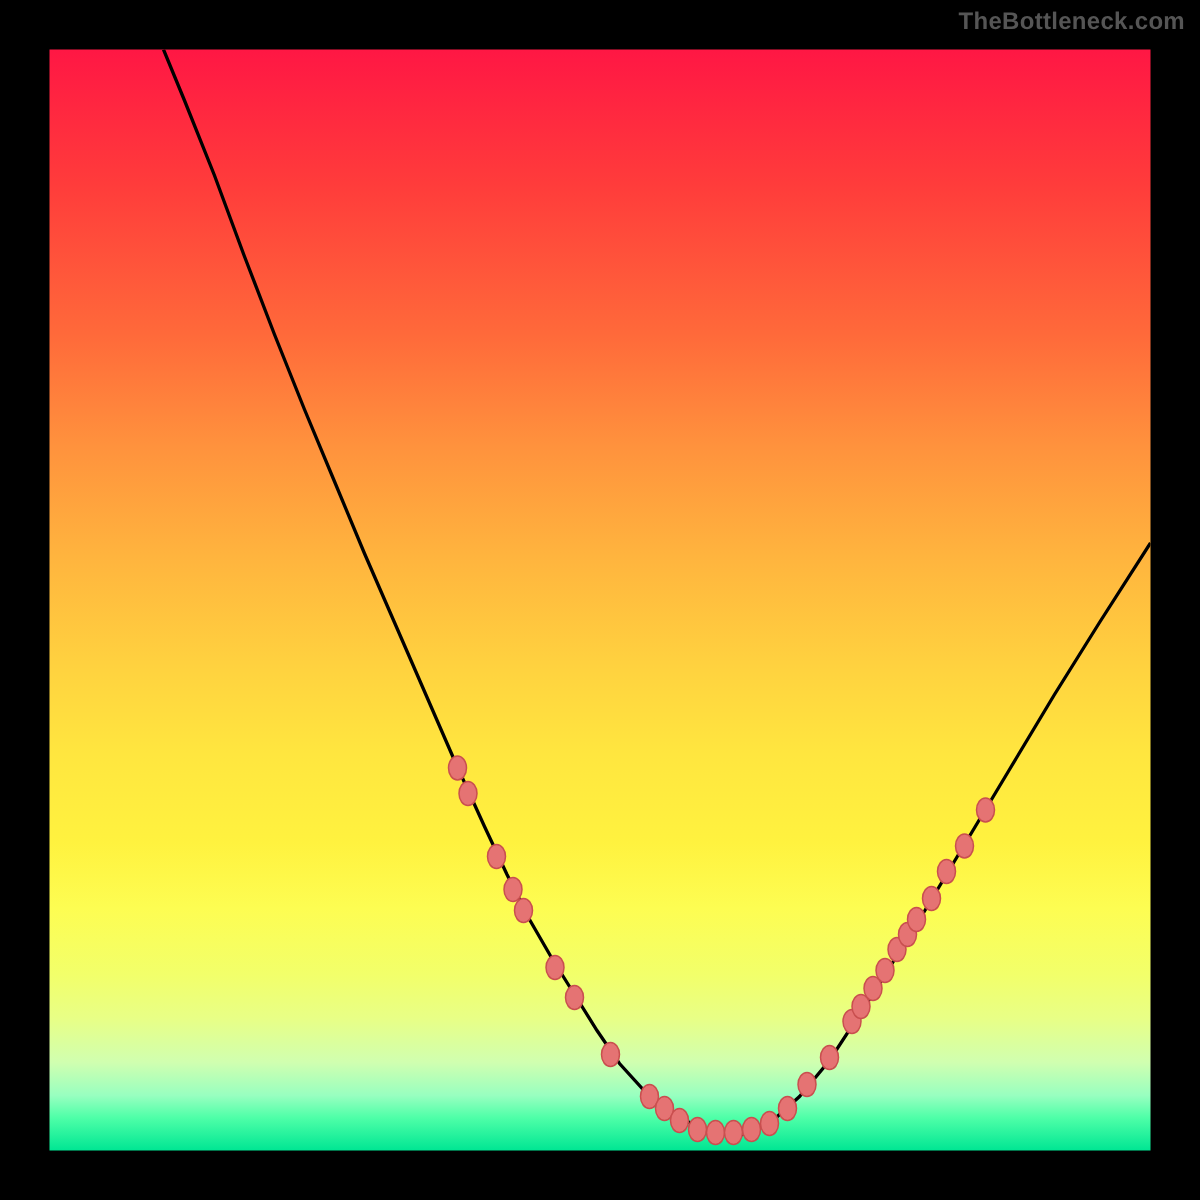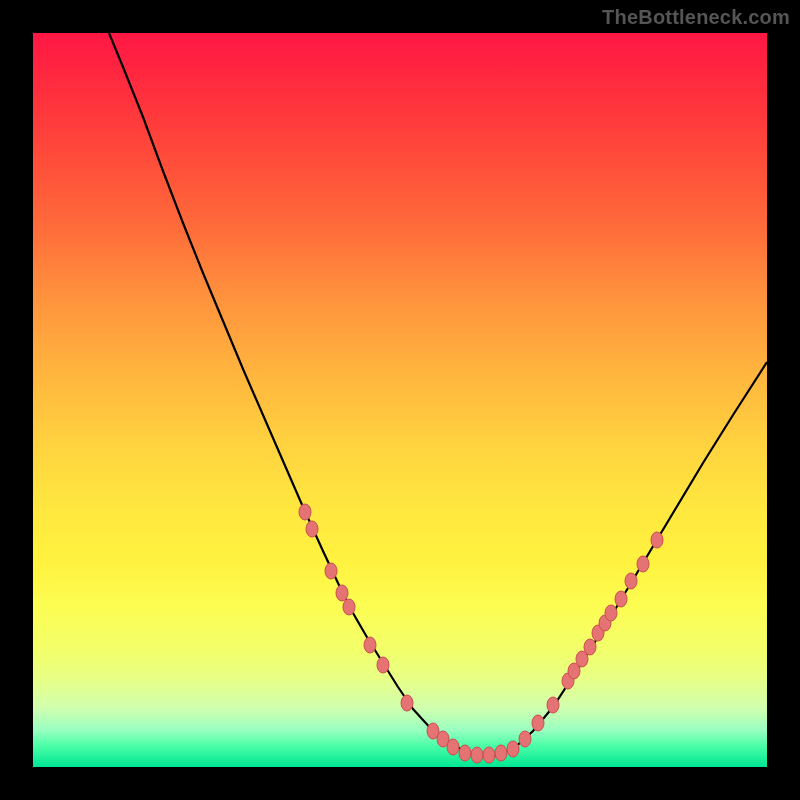--- a/index.html
+++ b/index.html
@@ -28,21 +28,21 @@
       #e8ff86 88%,
       #d0ffb0 92%,
       #98ffc0 95%,
       #4fffa8 97%,
       #00e693 100%);
   }
   .watermark {
     position: absolute;
     top: 6px; right: 10px;
     font-family: Arial, Helvetica, sans-serif;
-    font-size: 20px;
+    font-size: 16px;
     font-weight: 600;
     color: #555;
     letter-spacing: 0.2px;
   }
   svg.curve {
     position: absolute;
     left: 0; top: 0;
     width: 734px; height: 734px;
   }
   .marker {

